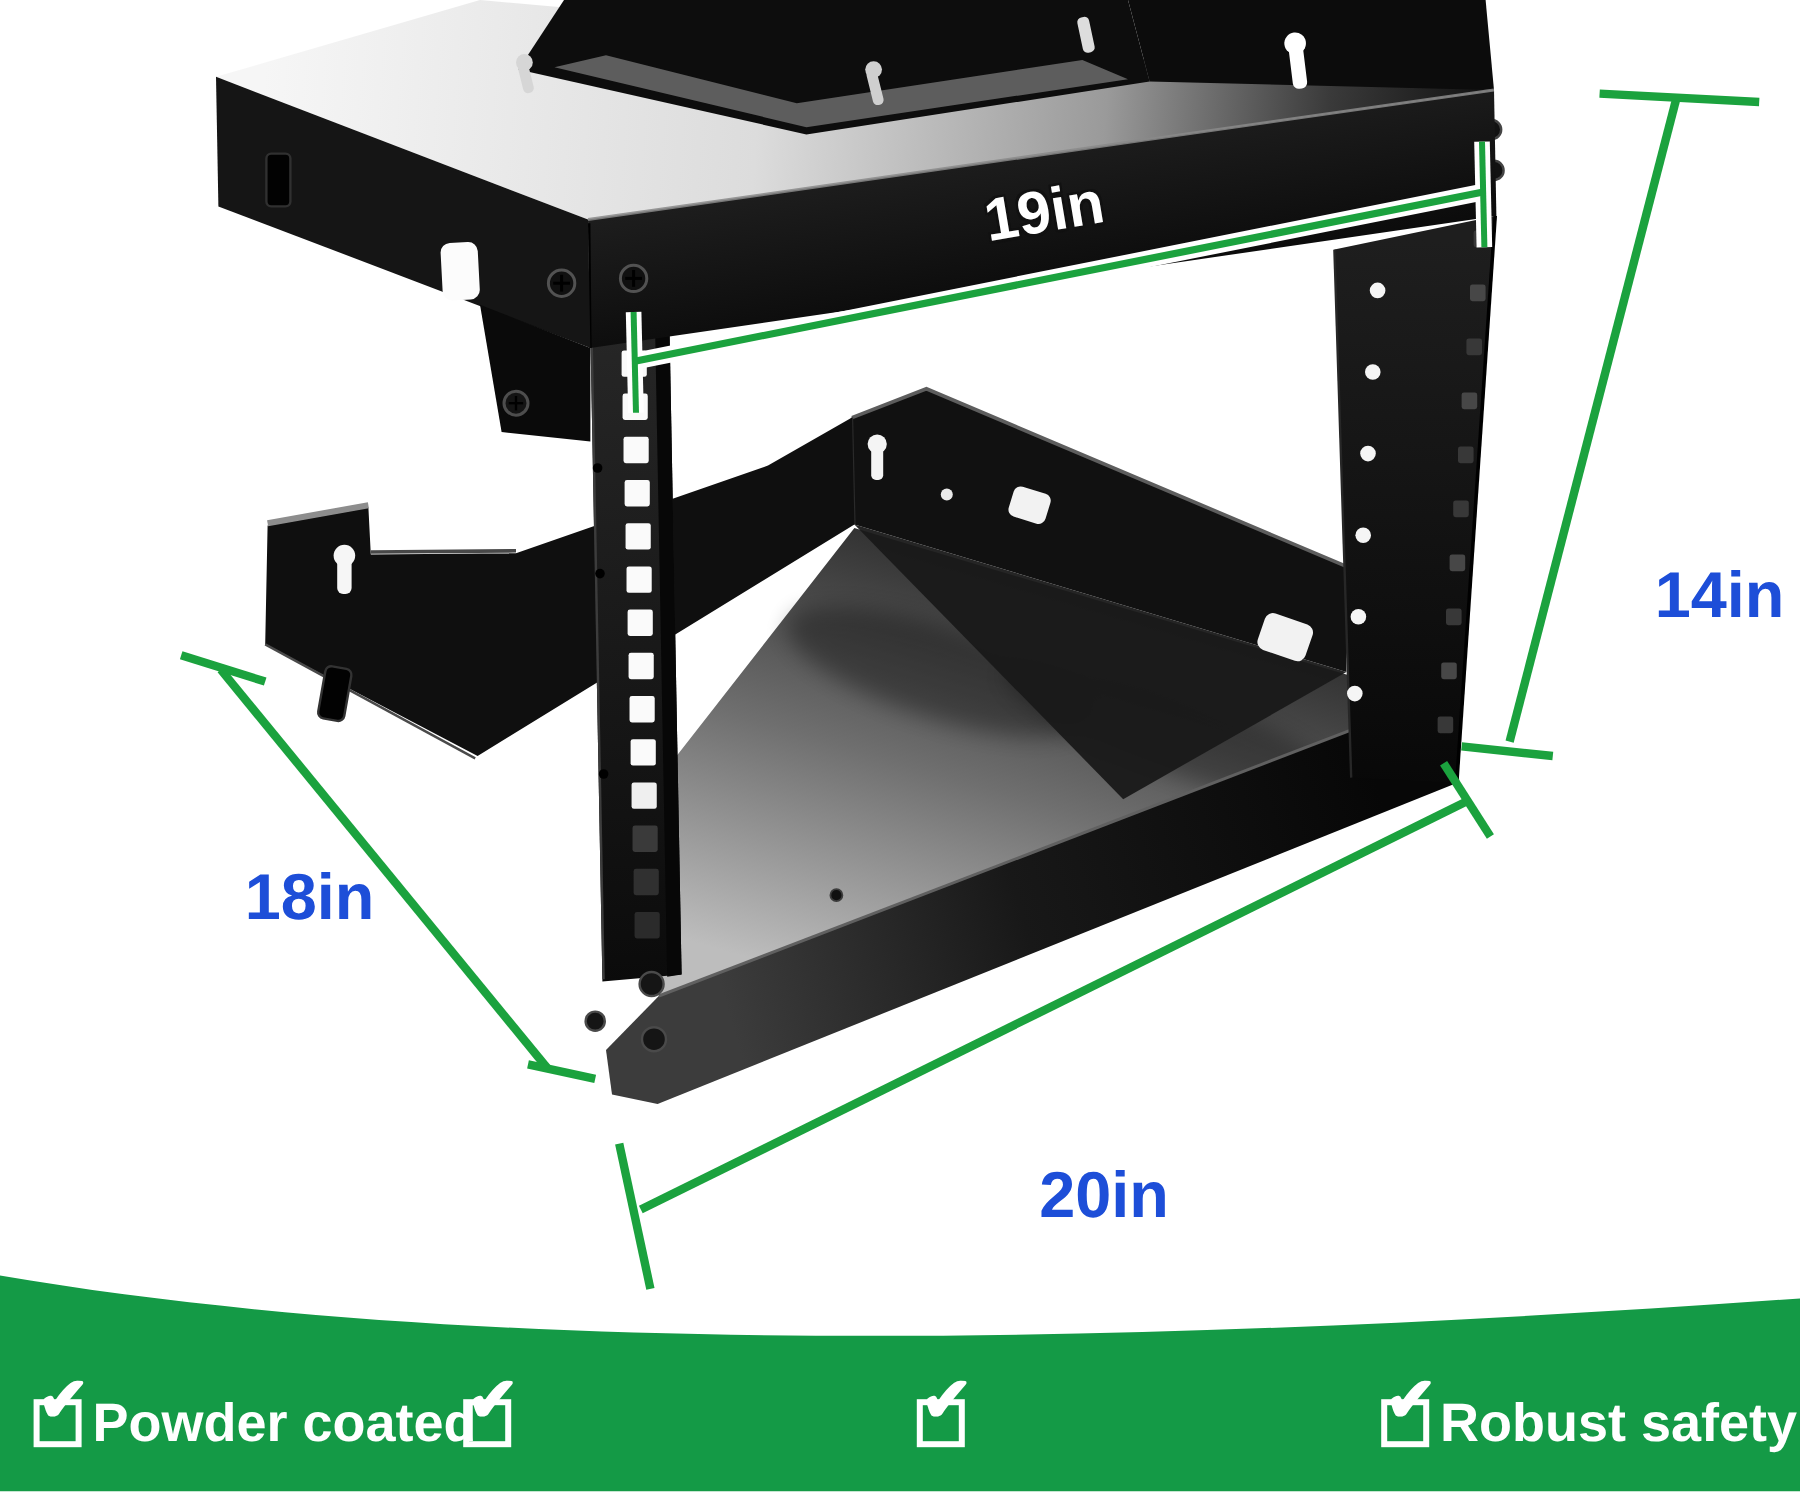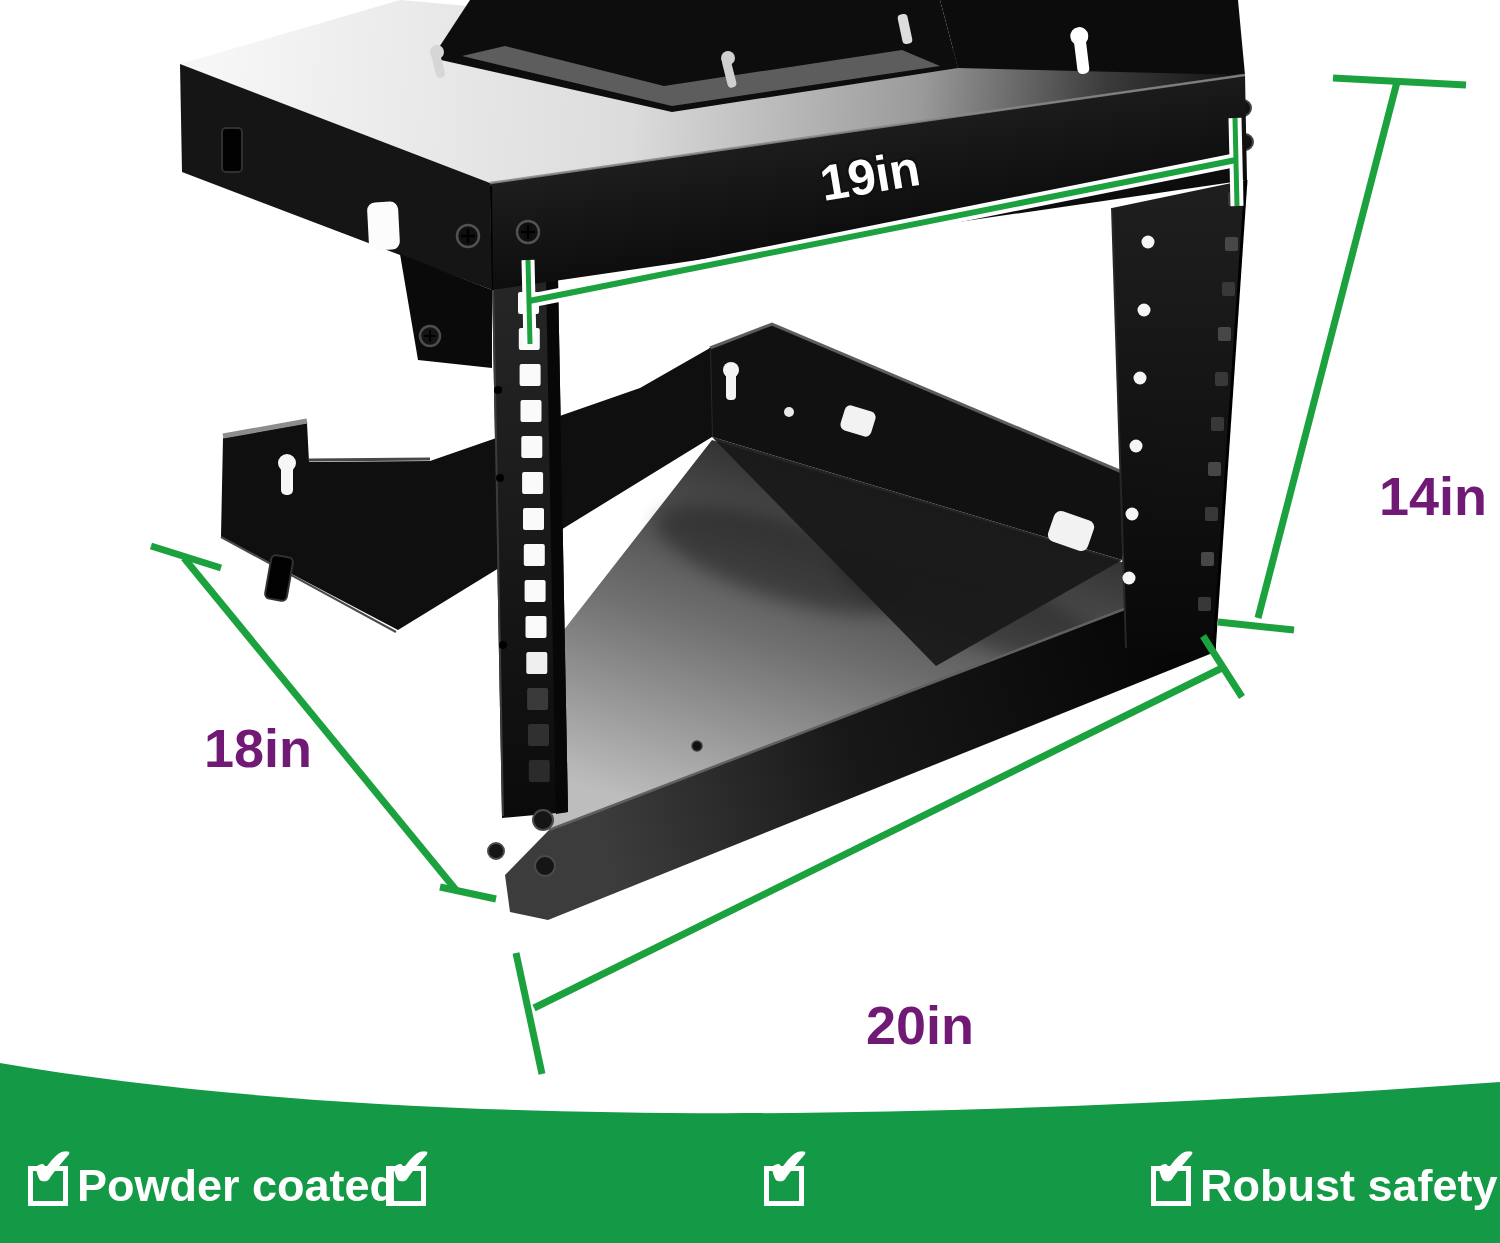--- a/index.html
+++ b/index.html
@@ -3,21 +3,21 @@
 <meta charset="utf-8">
 <style>
   html,body{margin:0;padding:0;}
   body{
     width:1500px;height:1243px;position:relative;overflow:hidden;
     background:#ffffff;font-family:"Liberation Sans", sans-serif;
   }
   #stage{position:absolute;left:0;top:0;width:1500px;height:1243px;}
   svg{position:absolute;left:0;top:0;}
   .dim-label{
-    position:absolute;font-weight:bold;color:#701a75;
+    position:absolute;font-weight:bold;color:#1d4ed8;
     font-size:54px;letter-spacing:0px;white-space:nowrap;
     transform:translate(-50%,-50%);
   }
   .dim-label-19{
     position:absolute;font-weight:bold;color:#ffffff;font-size:50px;white-space:nowrap;
     transform:translate(-50%,-50%) rotate(-9.5deg);
     text-shadow:-2px -2px 0 #111,2px -2px 0 #111,-2px 2px 0 #111,2px 2px 0 #111,0 3px 0 #111;
   }
   .feature-row-item{
     position:absolute;top:1156px;display:flex;align-items:center;height:60px;
@@ -253,21 +253,21 @@
     <line x1="516" y1="953" x2="542" y2="1074"></line>
     <line x1="1203" y1="636" x2="1242" y2="697"></line>
   </g>
 
   <path d="M0,1063 C380,1128 900,1125 1500,1082 L1500,1243 L0,1243 Z" fill="#149a46"></path>
 </svg>
 
 <div class="dim-label-19" style="left:870px;top:176px;">19in</div>
 <div class="dim-label" style="left:1433px;top:496px;">14in</div>
 <div class="dim-label" style="left:258px;top:748px;">18in</div>
-<div class="dim-label" style="left:920px;top:996px;margin-top:29px;">20in</div>
+<div class="dim-label" style="left:920px;top:996px;">20in</div>
 
 <div class="feature-row-item" style="left:28px;">
   <span class="cb">
         <span class="tick">✔</span>
       </span>
   <span class="feature-label">Powder coated</span>
 </div>
 <div class="feature-row-item" style="left:386px;">
   <span class="cb">
         <span class="tick">✔</span>

